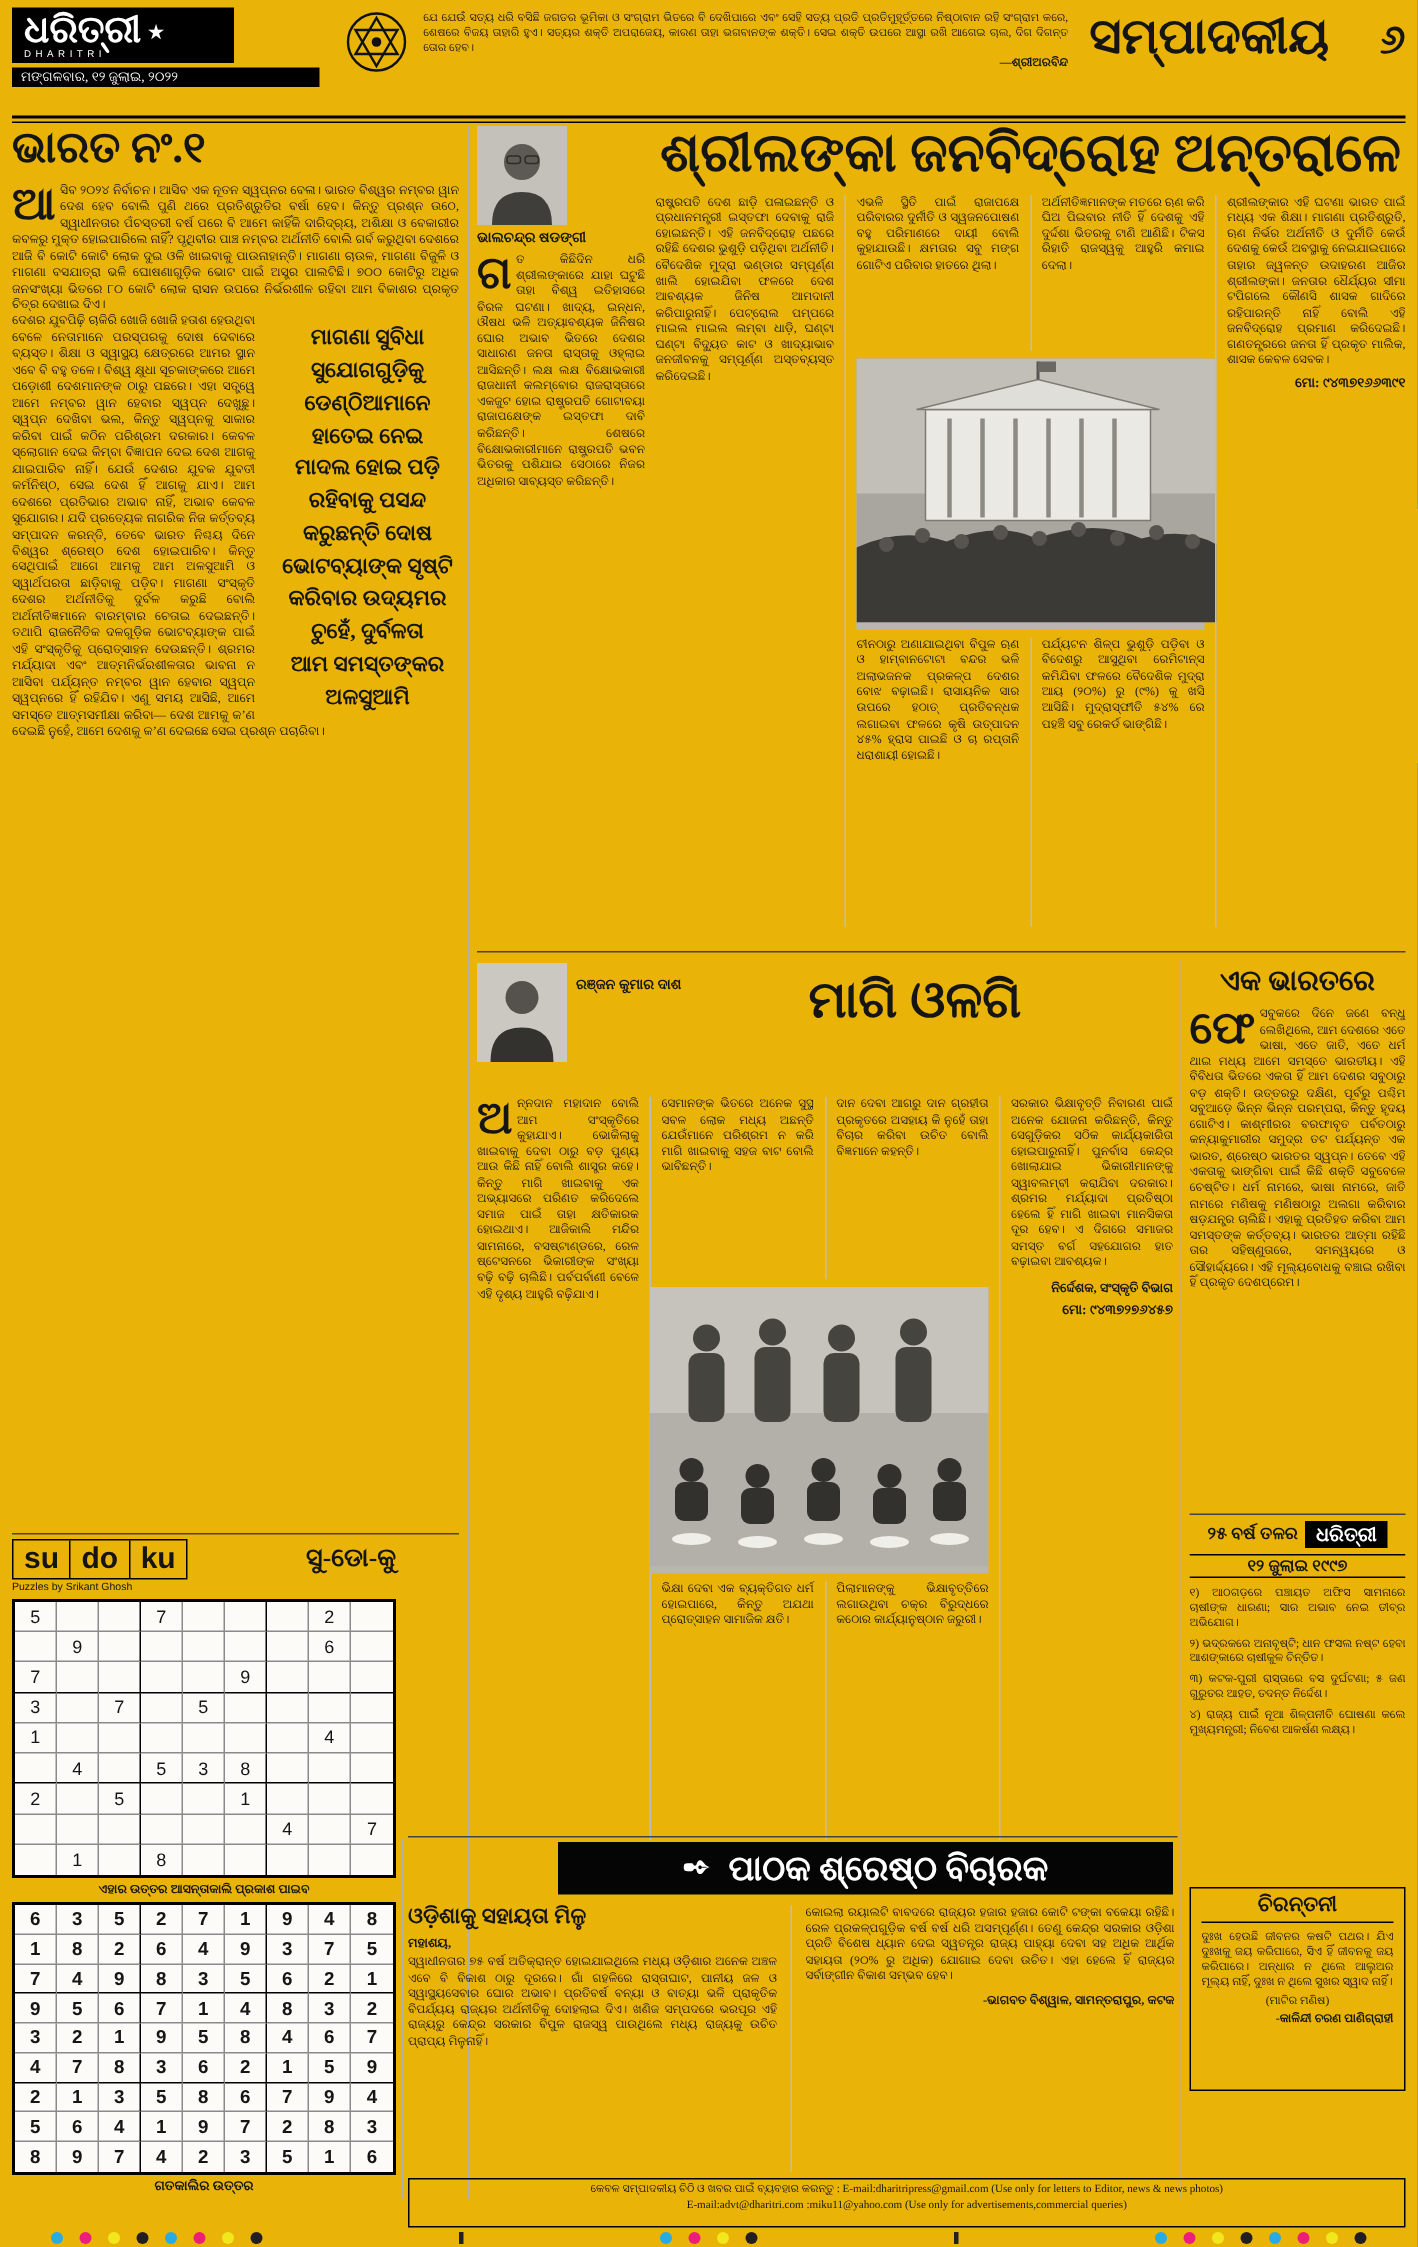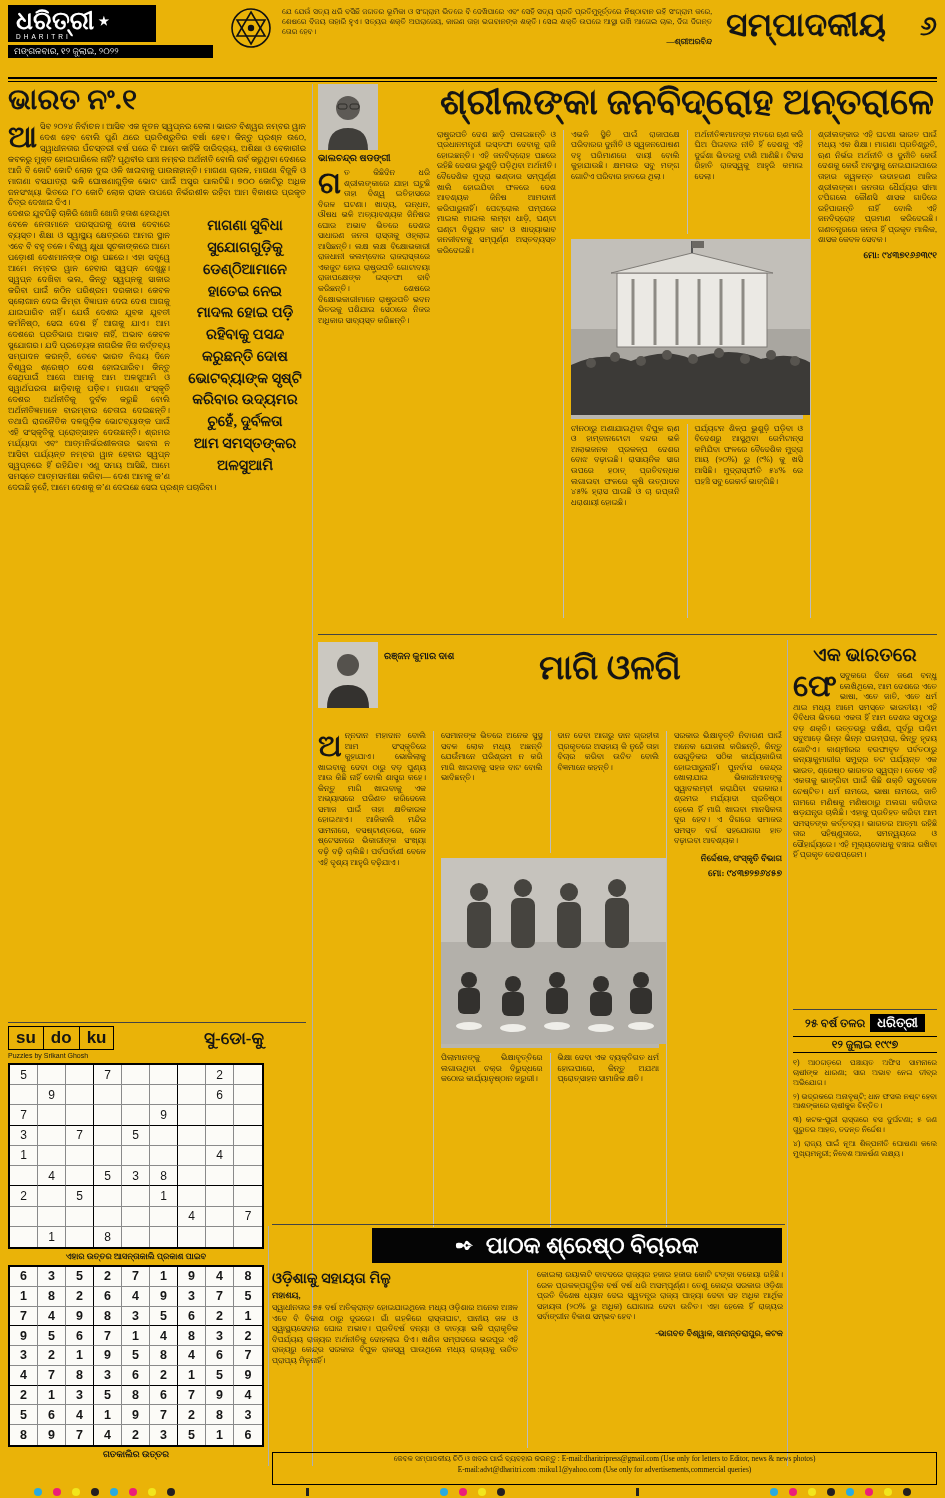--- a/index.html
+++ b/index.html
@@ -60,21 +60,21 @@
   .photo-news { background:#b9b6b0; margin:5px 0; }
   .phone { font-weight:bold; font-size:9px; text-align:right; margin-top:4px; }
 
   #art-magi { left:318px; top:640px; width:464px; height:578px; }
   .mg-header { position:relative; height:78px; }
   .mg-header .photo-author { position:absolute; left:0; top:2px; }
   .mg-header .byline { position:absolute; left:66px; top:8px; width:92px; }
   .mg-header .art-head-xl { position:absolute; left:130px; right:10px; top:10px; font-size:34px; }
   .mg-cols { display:flex; gap:7px; height:496px; overflow:hidden;margin-top:13px; }
   .mg-cols > * + * { border-left:1px solid #bdbdbd; padding-left:7px; }
-  .mg-midwrap { width:226px; flex:none; display:flex; flex-direction:column; }
+  .mg-midwrap { width:226px; flex:none; display:flex; flex-direction:column;align-items:flex-end; }
   .signoff { font-weight:bold; font-size:8.5px; text-align:right; margin-top:6px; }
 
   #art-eka { left:793px; top:644px; width:144px; height:362px; overflow:hidden; }
   #art-eka h2 { font-size:19px; font-weight:bold; text-align:center; margin-bottom:5px; }
   #art-eka .body { font-size:8px; }
 
   
   #box25 { left:793px; top:1014px; width:144px; height:238px; overflow:hidden; }
   .b25-head { display:flex; align-items:center; justify-content:center; gap:5px; }
   .b25-prefix { font-weight:bold; font-size:11.5px; }
@@ -88,21 +88,21 @@
   .chir-title { font-size:14px; font-weight:bold; text-align:center; border-bottom:1px solid #000;
                 margin-bottom:4px; padding-bottom:2px; }
   .chir-body { font-size:7.6px; }
   .chir-book { font-size:7.6px; text-align:center; margin-top:3px; }
   .chir-attrib { font-weight:bold; font-size:8px; text-align:right; margin-top:2px; }
 
   
   #sudoku { left:8px; top:1026px; width:256px; height:442px; }
   .sd-head { display:flex; justify-content:space-between; align-items:flex-start; margin-bottom:4px; }
   .sdk-logo { border:1.5px solid #000; display:inline-flex; font-family:"Liberation Sans",sans-serif;
-              font-weight:bold; font-size:17px; }
+              font-weight:bold; font-size:20px; }
   .sdk-logo span { padding:1px 7px; }
   .sdk-logo span + span { border-left:1.5px solid #000; }
   .sdk-credit { font-size:7px; font-family:"Liberation Sans",sans-serif; margin-top:2px; }
   .sdk-odia { font-size:17px; font-weight:bold; padding-top:3px; }
   .sd-grid { display:grid; grid-template-columns:repeat(9,1fr); grid-auto-rows:1fr;
              border:2px solid #000; background:#fcfbf7; height:186px; }
   .sd-cell { border-right:1px solid #8a8a8a; border-bottom:1px solid #8a8a8a; display:flex;
              align-items:center; justify-content:center; font-family:"Liberation Sans",sans-serif; font-size:12px; }
   .sd-cell.c8 { border-right:none; } .sd-cell.r8 { border-bottom:none; }
   .sd-cell.c2,.sd-cell.c5 { border-right:1.8px solid #000; }
@@ -313,22 +313,22 @@
             <g fill="#efeee9">
               <ellipse cx="28" cy="168" rx="13" ry="4"></ellipse>
                 <ellipse cx="72" cy="170" rx="13" ry="4"></ellipse>
               <ellipse cx="116" cy="168" rx="13" ry="4"></ellipse>
                 <ellipse cx="160" cy="170" rx="13" ry="4"></ellipse>
               <ellipse cx="200" cy="168" rx="13" ry="4"></ellipse>
             </g>
           </svg>
         </div>
         <div class="mid-row" style="flex:1;">
+          <div class="col jtext">ଭିକ୍ଷା ଦେବା ଏକ ବ୍ୟକ୍ତିଗତ ଧର୍ମ ହୋଇପାରେ, କିନ୍ତୁ ଅଯଥା ପ୍ରୋତ୍ସାହନ ସାମାଜିକ କ୍ଷତି।</div>
           <div class="col jtext">ପିଲାମାନଙ୍କୁ ଭିକ୍ଷାବୃତ୍ତିରେ ଲଗାଉଥିବା ଚକ୍ର ବିରୁଦ୍ଧରେ କଠୋର କାର୍ଯ୍ୟାନୁଷ୍ଠାନ ଜରୁରୀ।</div>
-          <div class="col jtext">ଭିକ୍ଷା ଦେବା ଏକ ବ୍ୟକ୍ତିଗତ ଧର୍ମ ହୋଇପାରେ, କିନ୍ତୁ ଅଯଥା ପ୍ରୋତ୍ସାହନ ସାମାଜିକ କ୍ଷତି।</div>
         </div>
       </div>
       <div class="col">
         <div class="jtext" style="font-size:8px;">ସରକାର ଭିକ୍ଷାବୃତ୍ତି ନିବାରଣ ପାଇଁ ଅନେକ ଯୋଜନା କରିଛନ୍ତି, କିନ୍ତୁ ସେଗୁଡ଼ିକର ସଠିକ କାର୍ଯ୍ୟକାରିତା ହୋଇପାରୁନାହିଁ। ପୁନର୍ବାସ କେନ୍ଦ୍ର ଖୋଲାଯାଇ ଭିକାରୀମାନଙ୍କୁ ସ୍ୱାବଲମ୍ବୀ କରାଯିବା ଦରକାର। ଶ୍ରମର ମର୍ଯ୍ୟାଦା ପ୍ରତିଷ୍ଠା ହେଲେ ହିଁ ମାଗି ଖାଇବା ମାନସିକତା ଦୂର ହେବ। ଏ ଦିଗରେ ସମାଜର ସମସ୍ତ ବର୍ଗ ସହଯୋଗର ହାତ ବଢ଼ାଇବା ଆବଶ୍ୟକ।</div>
         <div class="signoff">ନିର୍ଦ୍ଦେଶକ, ସଂସ୍କୃତି ବିଭାଗ</div>
         <div class="phone">ମୋ: ୯୪୩୭୨୭୬୪୫୭</div>
       </div>
     </div>
   </div>
 
@@ -348,20 +348,26 @@
     </div>
     <div class="b25-date">୧୨ ଜୁଲାଇ ୧୯୯୭</div>
     <div>
         <div class="b25-item">୧) ଆଠଗଡ଼ରେ ପଞ୍ଚାୟତ ଅଫିସ ସାମନାରେ ଚାଷୀଙ୍କ ଧାରଣା; ସାର ଅଭାବ ନେଇ ତୀବ୍ର ଅଭିଯୋଗ।</div>
         <div class="b25-item">୨) ଭଦ୍ରକରେ ଅନାବୃଷ୍ଟି; ଧାନ ଫସଲ ନଷ୍ଟ ହେବା ଆଶଙ୍କାରେ ଚାଷୀକୁଳ ଚିନ୍ତିତ।</div>
         <div class="b25-item">୩) କଟକ-ପୁରୀ ରାସ୍ତାରେ ବସ ଦୁର୍ଘଟଣା; ୫ ଜଣ ଗୁରୁତର ଆହତ, ତଦନ୍ତ ନିର୍ଦ୍ଦେଶ।</div>
         <div class="b25-item">୪) ରାଜ୍ୟ ପାଇଁ ନୂଆ ଶିଳ୍ପନୀତି ଘୋଷଣା କଲେ ମୁଖ୍ୟମନ୍ତ୍ରୀ; ନିବେଶ ଆକର୍ଷଣ ଲକ୍ଷ୍ୟ।</div>
       </div>
   </div>
 
+  <div class="abs" id="box-chir">
+    <div class="chir-title">ଚିରନ୍ତନୀ</div>
+    <div class="chir-body jtext">ଦୁଃଖ ହେଉଛି ଜୀବନର କଷଟି ପଥର। ଯିଏ ଦୁଃଖକୁ ଜୟ କରିପାରେ, ସିଏ ହିଁ ଜୀବନକୁ ଜୟ କରିପାରେ। ଅନ୍ଧାର ନ ଥିଲେ ଆଲୁଅର ମୂଲ୍ୟ ନାହିଁ, ଦୁଃଖ ନ ଥିଲେ ସୁଖର ସ୍ୱାଦ ନାହିଁ।</div>
+    <div class="chir-book">(ମାଟିର ମଣିଷ)</div>
+    <div class="chir-attrib">-କାଳିନ୍ଦୀ ଚରଣ ପାଣିଗ୍ରାହୀ</div>
+  </div>
 
   <div class="hrule" style="left:8px; top:1022px; width:298px;"></div>
 
   <div class="abs" id="sudoku">
     <div class="sd-head">
       <div>
         <div class="sdk-logo">
           <span>su</span>
           <span>do</span>
           <span>ku</span>

